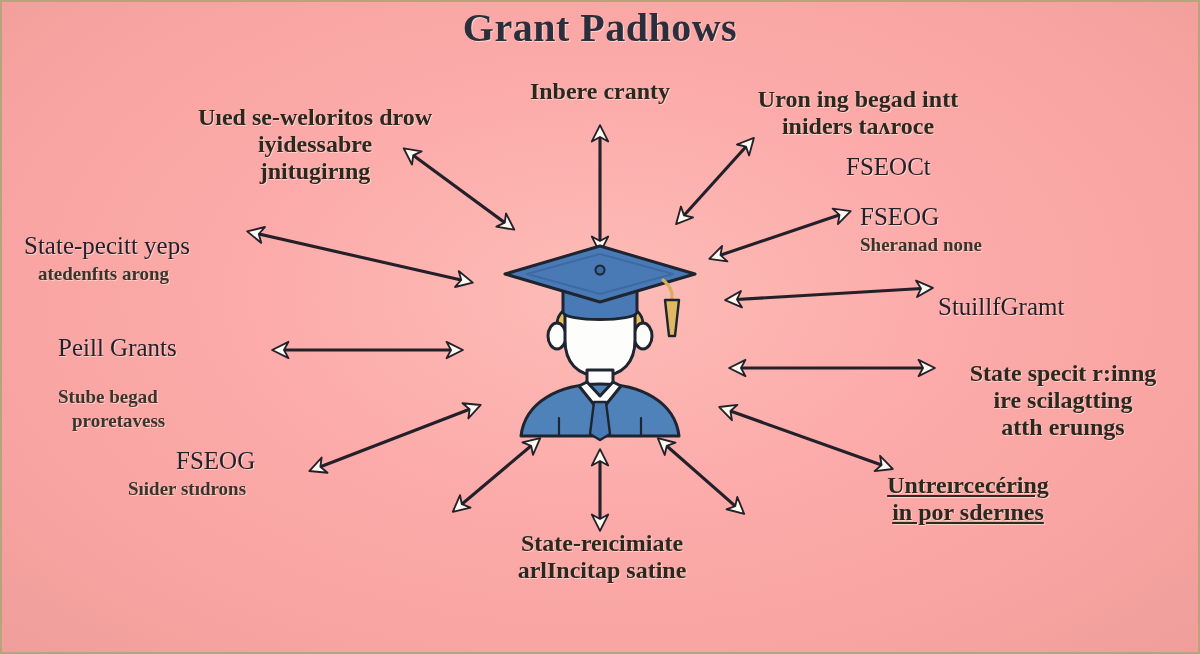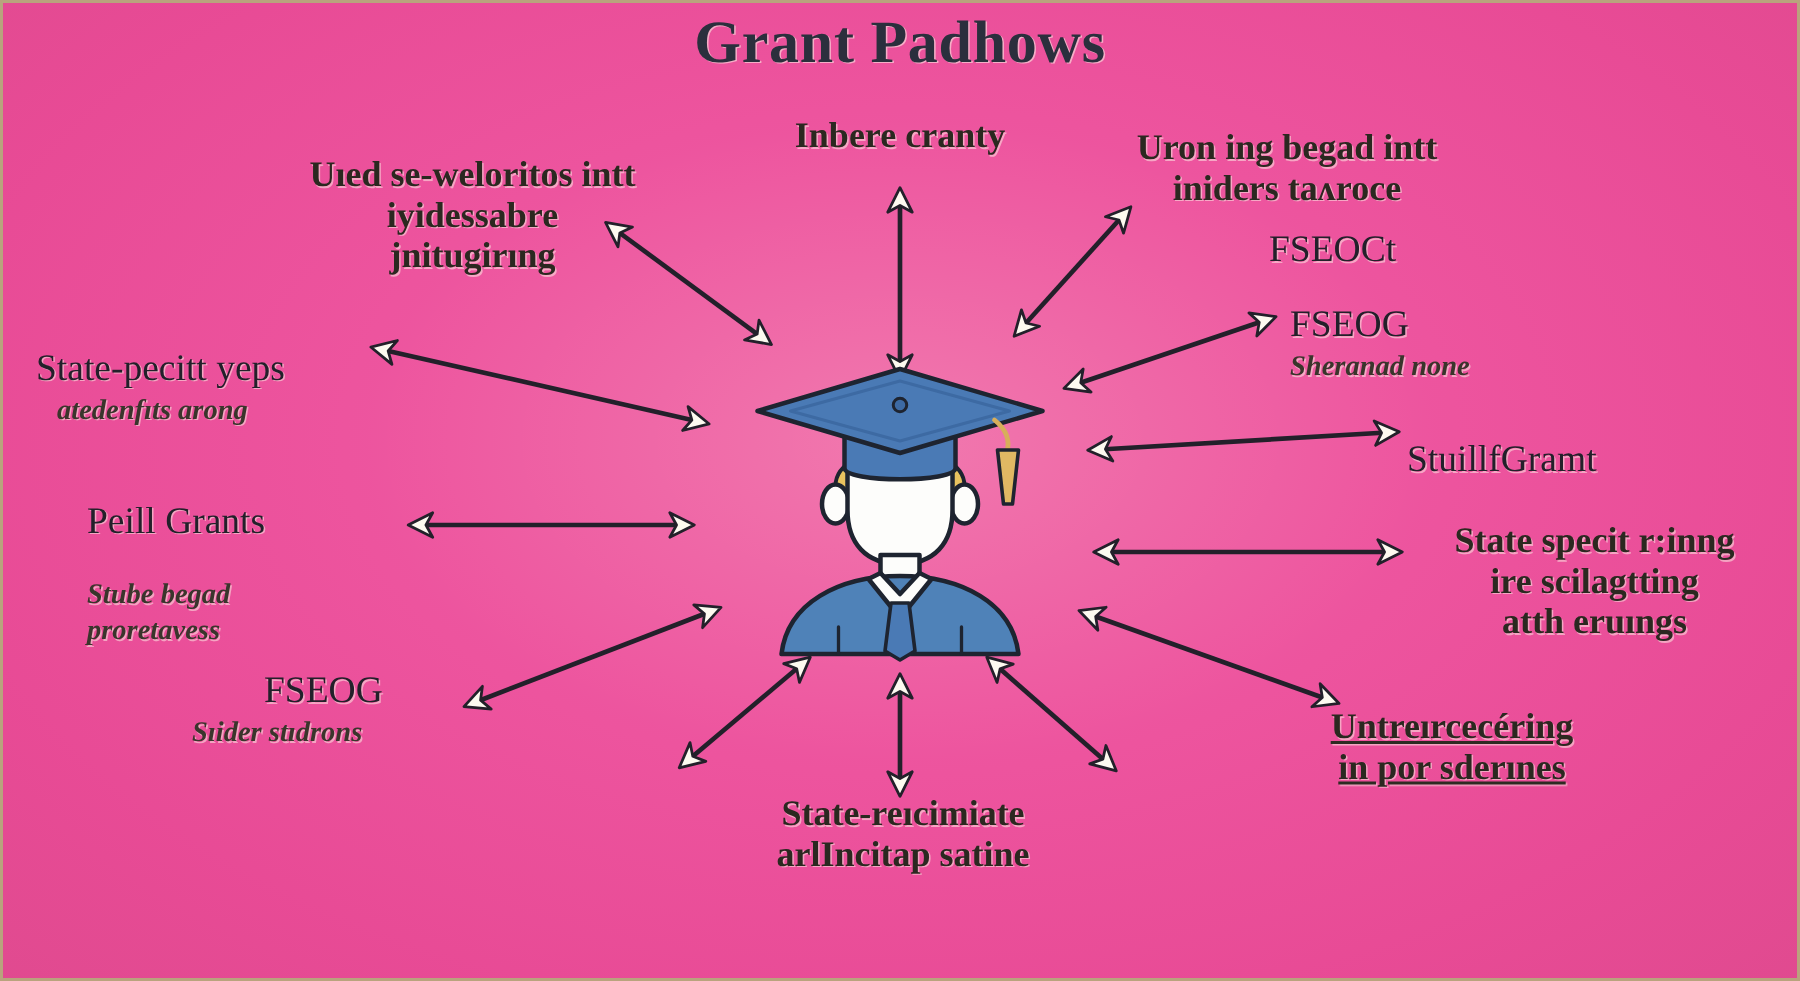--- a/index.html
+++ b/index.html
@@ -7,21 +7,21 @@
     padding: 0;
     background: #c9b08a;
   }
   body {
     font-family: "Liberation Serif", "DejaVu Serif", serif;
   }
   #canvas {
     position: relative;
     width: 1200px;
     height: 654px;
-    background: #ec4899;
+    background: #fca5a5;
     overflow: hidden;
   }
   
   #canvas::after {
     content: "";
     position: absolute;
     inset: 0;
     pointer-events: none;
     background:
       radial-gradient(ellipse at 50% 45%, rgba(255,248,230,0.28) 0%, rgba(255,248,230,0.07) 42%, rgba(150,120,80,0.05) 78%, rgba(120,95,60,0.10) 100%);
@@ -69,21 +69,21 @@
   }
   .label .sub {
     display: block;
     white-space: nowrap;
   }
   .label.center   { text-align: center; }
   .label.leftal   { text-align: left; }
 
   
   .big .hd  { font-size: 25px; color: #23202a; }
-  .big .sub { font-size: 19px; font-weight: bold; color: #3a352c; margin-top: 3px; font-style: italic; }
+  .big .sub { font-size: 19px; font-weight: bold; color: #3a352c; margin-top: 3px; }
   .med .hd  { font-size: 24px; font-weight: bold; color: #2b2820; }
 
   
   #figure {
     position: absolute;
     left: 487px;
     top: 236px;
     width: 226px;
     height: 206px;
     z-index: 3;
@@ -165,21 +165,21 @@
       <path d="M176 44 C186 52 186 60 184 66" fill="none" stroke="#d8ae5a" stroke-width="3.2"></path>
       <path d="M178 64 L192 64 L188 100 L182 100 Z" fill="#e0b863" stroke-width="2.4"></path>
     </g>
   </svg>
 
   <div class="label med center" style="left:470px; top:78px; width:260px;">
     <span class="hd">Inbere cranty</span>
   </div>
 
   <div class="label med center" style="left:165px; top:104px; width:300px;">
-    <span class="hd">Uıed se-weloritos intt</span>
+    <span class="hd">Uıed se-weloritos drow</span>
     <span class="hd">iyidessabre</span>
     <span class="hd">jnitugirıng</span>
   </div>
 
   <div class="label med center" style="left:718px; top:86px; width:280px;">
     <span class="hd">Uron ing begad intt</span>
     <span class="hd">iniders taʌroce</span>
   </div>
 
   <div class="label big leftal" style="left:846px; top:153px;">
@@ -188,21 +188,21 @@
 
   <div class="label big leftal" style="left:860px; top:203px;">
     <span class="hd">FSEOG</span>
     <span class="sub">Sheranad none</span>
   </div>
 
   <div class="label big leftal" style="left:938px; top:293px;">
     <span class="hd">StuillfGramt</span>
   </div>
 
-  <div class="label med center" style="left:938px; top:348px; width:250px;">
+  <div class="label med center" style="left:938px; top:360px; width:250px;">
     <span class="hd">State specit r:inng</span>
     <span class="hd">ire scilagtting</span>
     <span class="hd">atth eruıngs</span>
   </div>
 
   <div class="label med center" style="left:848px; top:472px; width:240px;text-decoration:underline;">
     <span class="hd">Untreırcecéring</span>
     <span class="hd">in por sderınes</span>
   </div>
 
@@ -212,21 +212,21 @@
   </div>
 
   <div class="label big leftal" style="left:176px; top:447px;">
     <span class="hd">FSEOG</span>
     <span class="sub" style="margin-left:-48px;">Sıider stıdrons</span>
   </div>
 
   <div class="label big leftal" style="left:58px; top:334px;">
     <span class="hd">Peill Grants</span>
     <span class="sub" style="margin-top:24px; margin-left:0;">Stube begad</span>
-    <span class="sub" style="">proretavess</span>
+    <span class="sub" style="margin-left:14px;">proretavess</span>
   </div>
 
   <div class="label big leftal" style="left:24px; top:232px;">
     <span class="hd">State-pecitt yeps</span>
     <span class="sub" style="margin-left:14px;">atedenfıts arong</span>
   </div>
 
 </div>
 
 </body></html>

